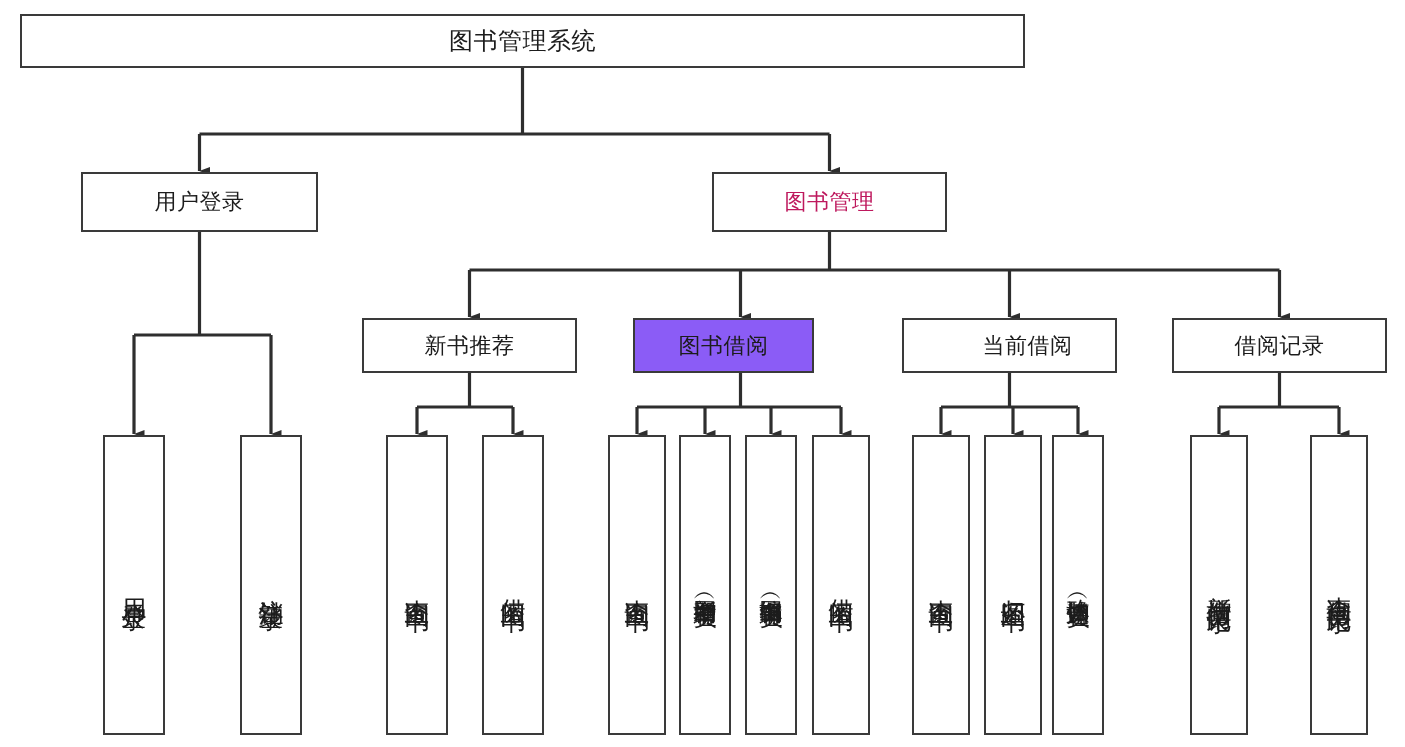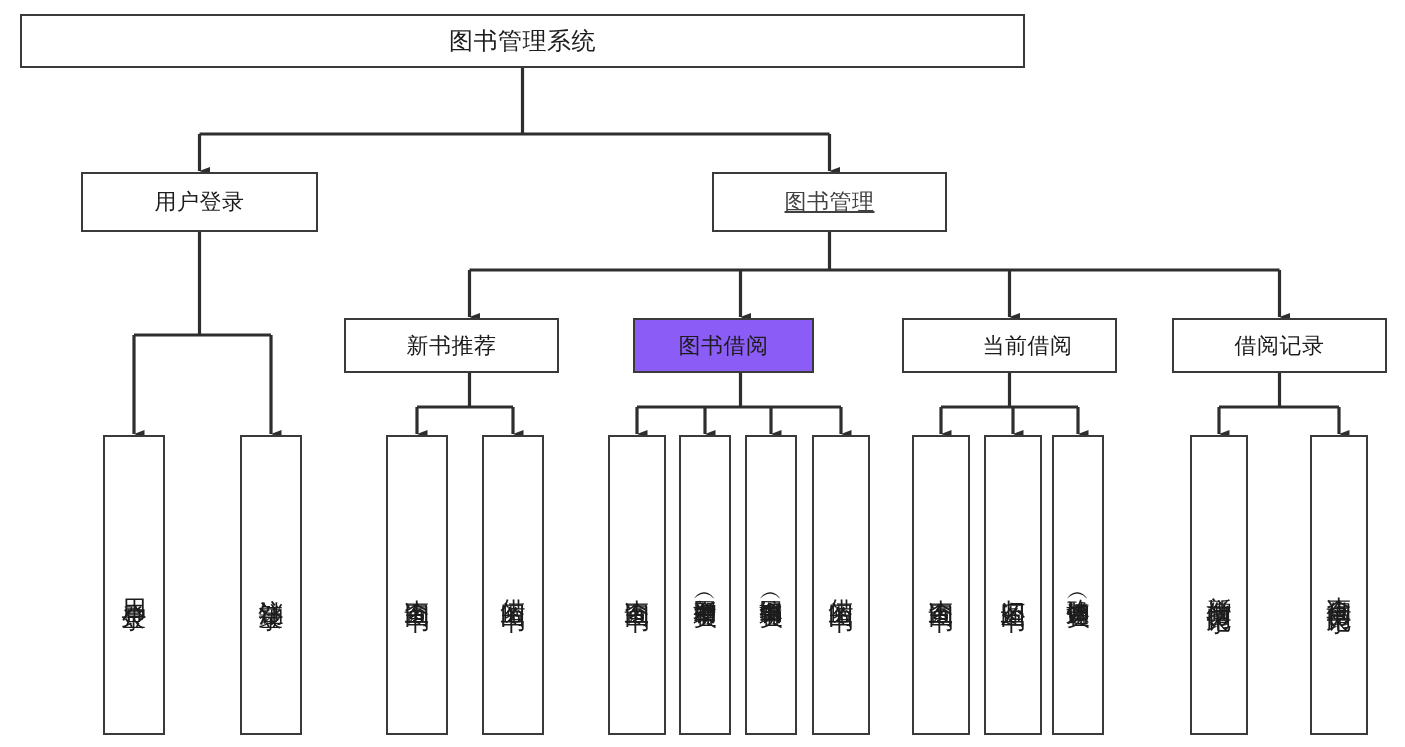--- a/index.html
+++ b/index.html
@@ -123,23 +123,23 @@
   </svg>
 
   <div id="nodes-layer">
       <div class="node horizontal root" style="left: 20px; top: 14px; width: 1005px; height: 54px; border-color: rgb(58, 58, 58); background: rgb(255, 255, 255);">
         <span class="label" style="color: rgb(28, 28, 28);">图书管理系统</span>
       </div>
       <div class="node horizontal level1" style="left: 81px; top: 172px; width: 237px; height: 60px; border-color: rgb(58, 58, 58); background: rgb(255, 255, 255);">
         <span class="label" style="color: rgb(28, 28, 28);">用户登录</span>
       </div>
       <div class="node horizontal level1" style="left: 712px; top: 172px; width: 235px; height: 60px; border-color: rgb(58, 58, 58); background: rgb(255, 255, 255);">
-        <span class="label" style="color: #404040; text-decoration: underline;">图书管理</span>
+        <span class="label" style="color: #be185d;">图书管理</span>
       </div>
-      <div class="node horizontal level2" style="left: 344px; top: 318px; width: 215px; height: 55px; border-color: rgb(58, 58, 58); background: rgb(255, 255, 255);">
+      <div class="node horizontal level2" style="left: 362px; top: 318px; width: 215px; height: 55px; border-color: rgb(58, 58, 58); background: rgb(255, 255, 255);">
         <span class="label" style="color: rgb(28, 28, 28);">新书推荐</span>
       </div>
       <div class="node horizontal level2" style="left: 633px; top: 318px; width: 181px; height: 55px; border-color: rgb(58, 58, 58); background: #8b5cf6;">
         <span class="label" style="color: rgb(28, 28, 28);">图书借阅</span>
       </div>
       <div class="node horizontal level2" style="left: 902px; top: 318px; width: 215px; height: 55px; border-color: rgb(58, 58, 58); background: rgb(255, 255, 255); padding-left: 36px;">
         <span class="label" style="color: rgb(28, 28, 28);">当前借阅</span>
       </div>
       <div class="node horizontal level2" style="left: 1172px; top: 318px; width: 215px; height: 55px; border-color: rgb(58, 58, 58); background: rgb(255, 255, 255);">
         <span class="label" style="color: rgb(28, 28, 28);">借阅记录</span>

